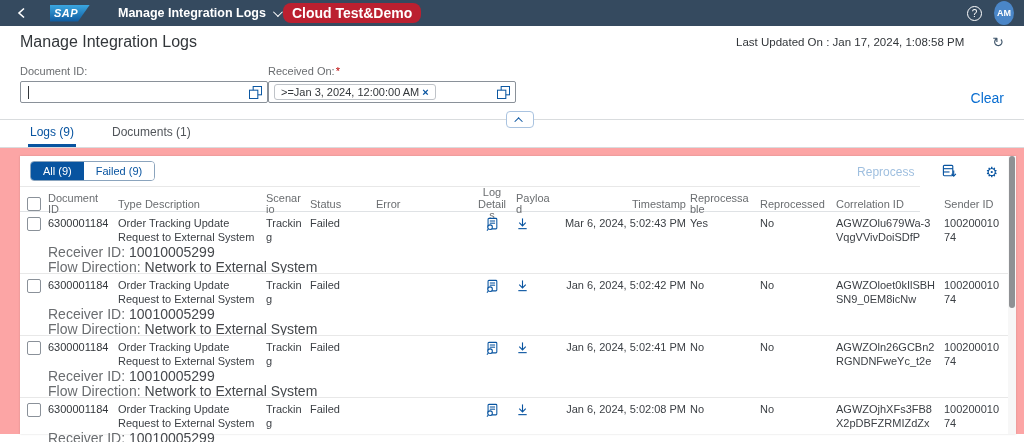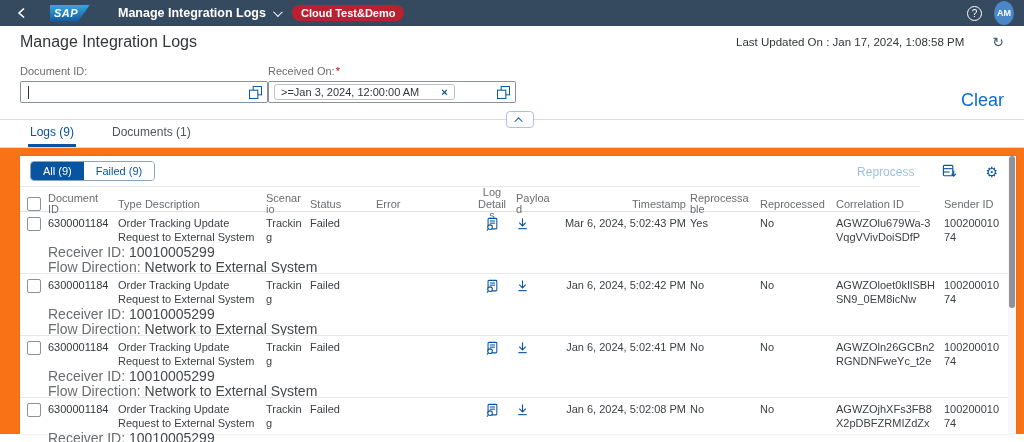--- a/index.html
+++ b/index.html
@@ -10,22 +10,22 @@
   .shellbar { height:26px; background:#354a5f; display:flex; align-items:center; padding:0 10px; }
   .back-btn { width:22px; display:flex; justify-content:center; cursor:pointer; }
   .sap-logo { width:40px; height:17px; margin:0 14px 0 18px;
               background:linear-gradient(180deg,#3aa6e0,#0f5a9e);
               clip-path:polygon(0 0,100% 0,70% 100%,0 100%);
               color:#fff; font-weight:bold; font-style:italic; font-size:11px;
               display:flex; align-items:center; padding-left:4px; letter-spacing:.5px; }
   .shell-title { color:#fff; font-size:12.5px; font-weight:bold; display:flex; align-items:center; gap:7px; margin-left:14px; cursor:pointer; }
   .chev-down { width:7px; height:7px; border-right:1.6px solid #fff; border-bottom:1.6px solid #fff;
                transform:rotate(45deg) translateY(-2px); }
-  .env-badge { background:#bb2030; color:#fff; font-size:11px; font-weight:bold;
-               border-radius:8px; padding:2px 9px; margin-left:12px; }
+  .env-badge { background:#bb2030; color:#fff; font-size:14px; font-weight:bold;
+               border-radius:8px; padding:2px 9px; margin-left:3px; }
   .shell-right { margin-left:auto; display:flex; align-items:center; gap:12px; }
   .help-btn { width:15px; height:15px; border:1px solid #fff; border-radius:50%; color:#fff;
               font-size:10px; display:flex; align-items:center; justify-content:center; cursor:pointer; }
   .avatar { width:20px; height:24px; border-radius:50%; background:#4a86c8; color:#fff;
             font-size:9px; font-weight:bold; display:flex; align-items:center; justify-content:center; cursor:pointer; }
 
   
   .page-header { height:32px; display:flex; align-items:center; padding:0 20px; background:#fff; }
   .page-title { font-size:16px; font-weight:normal; color:#32363a; }
   .ph-right { margin-left:auto; display:flex; align-items:center; gap:28px; }
@@ -36,38 +36,38 @@
   .filter-bar { position:relative; height:62px; background:#fff; border-bottom:1px solid #d9dcde; padding:4px 20px 0; }
   .filter-row { display:flex; align-items:flex-start; }
   .ffield { width:248px; margin-right:0; }
   .ffield + .ffield { margin-left:0; }
   .flabel { font-size:11px; color:#6a6d70; display:block; margin:3px 0 4px; }
   .req { color:#bb0000; margin-left:1px; }
   .finput { height:22px; border:1px solid #8a9199; border-radius:2px; background:#fff;
             display:flex; align-items:center; padding:0 5px; cursor:text; }
   .caret { width:1px; height:13px; background:#32363a; margin-left:2px; }
   .vh-icon { margin-left:auto; cursor:pointer; flex:none; }
-  .token { display:flex; align-items:center; gap:22px; border:1px solid #bfc3c8; border-radius:3px;
+  .token { display:flex; align-items:center; gap:3px; border:1px solid #bfc3c8; border-radius:3px;
            background:#fff; font-size:11px; color:#32363a; padding:1px 6px; white-space:nowrap; }
   .token .x { color:#0854a0; font-weight:bold; cursor:pointer; font-size:11px; }
-  .clear-btn { margin-left:auto; margin-top:28px; color:#0a6ed1; font-size:18px; cursor:pointer; }
+  .clear-btn { margin-left:auto; margin-top:28px; color:#0a6ed1; font-size:14px; cursor:pointer; }
   .collapse-btn { position:absolute; left:506px; bottom:-9px; width:28px; height:17px; background:#fff;
                   border:1px solid #a9c3e0; border-radius:4px; display:flex; align-items:center;
                   justify-content:center; cursor:pointer; z-index:3; }
   .chev-up { width:6px; height:6px; border-left:1.5px solid #0854a0; border-top:1.5px solid #0854a0;
              transform:rotate(45deg) translateY(2px); }
 
   
   .tabbar { height:28px; background:#fff; border-bottom:1px solid #d9dcde; display:flex; align-items:flex-end;
             padding:0 28px; gap:34px; }
   .tab { font-size:12px; padding:0 2px 8px; cursor:pointer; color:#51555a;margin-top:25px; }
   .tab.active { color:#0854a0; border-bottom:3px solid #0854a0; padding-bottom:5px; }
 
   
-  .content { background:#f97316; height:286px; padding:8px 8px 0 20px; }
+  .content { background:#fca5a5; height:286px; padding:8px 8px 0 20px; }
   .panel { position:relative; background:#fff; width:996px; height:278px; box-shadow:0 0 2px rgba(0,0,0,.15); }
 
   .toolbar { height:30px; display:flex; align-items:center; padding:0 18px 0 10px; }
   .segmented { display:flex; border:1px solid #8ba4bd; border-radius:4px; overflow:hidden; }
   .seg { font-size:11px; padding:3px 12px; background:#fff; color:#0854a0; border:none; cursor:pointer;
          font-family:inherit; }
   .seg.selected { background:#0854a0; color:#fff; }
   .toolbar-right { margin-left:auto; display:flex; align-items:flex-end; gap:28px; }
   .reprocess { font-size:12px; color:#9fbfdf; cursor:default; }
   .icon-btn { cursor:pointer; display:flex; align-items:center; }

